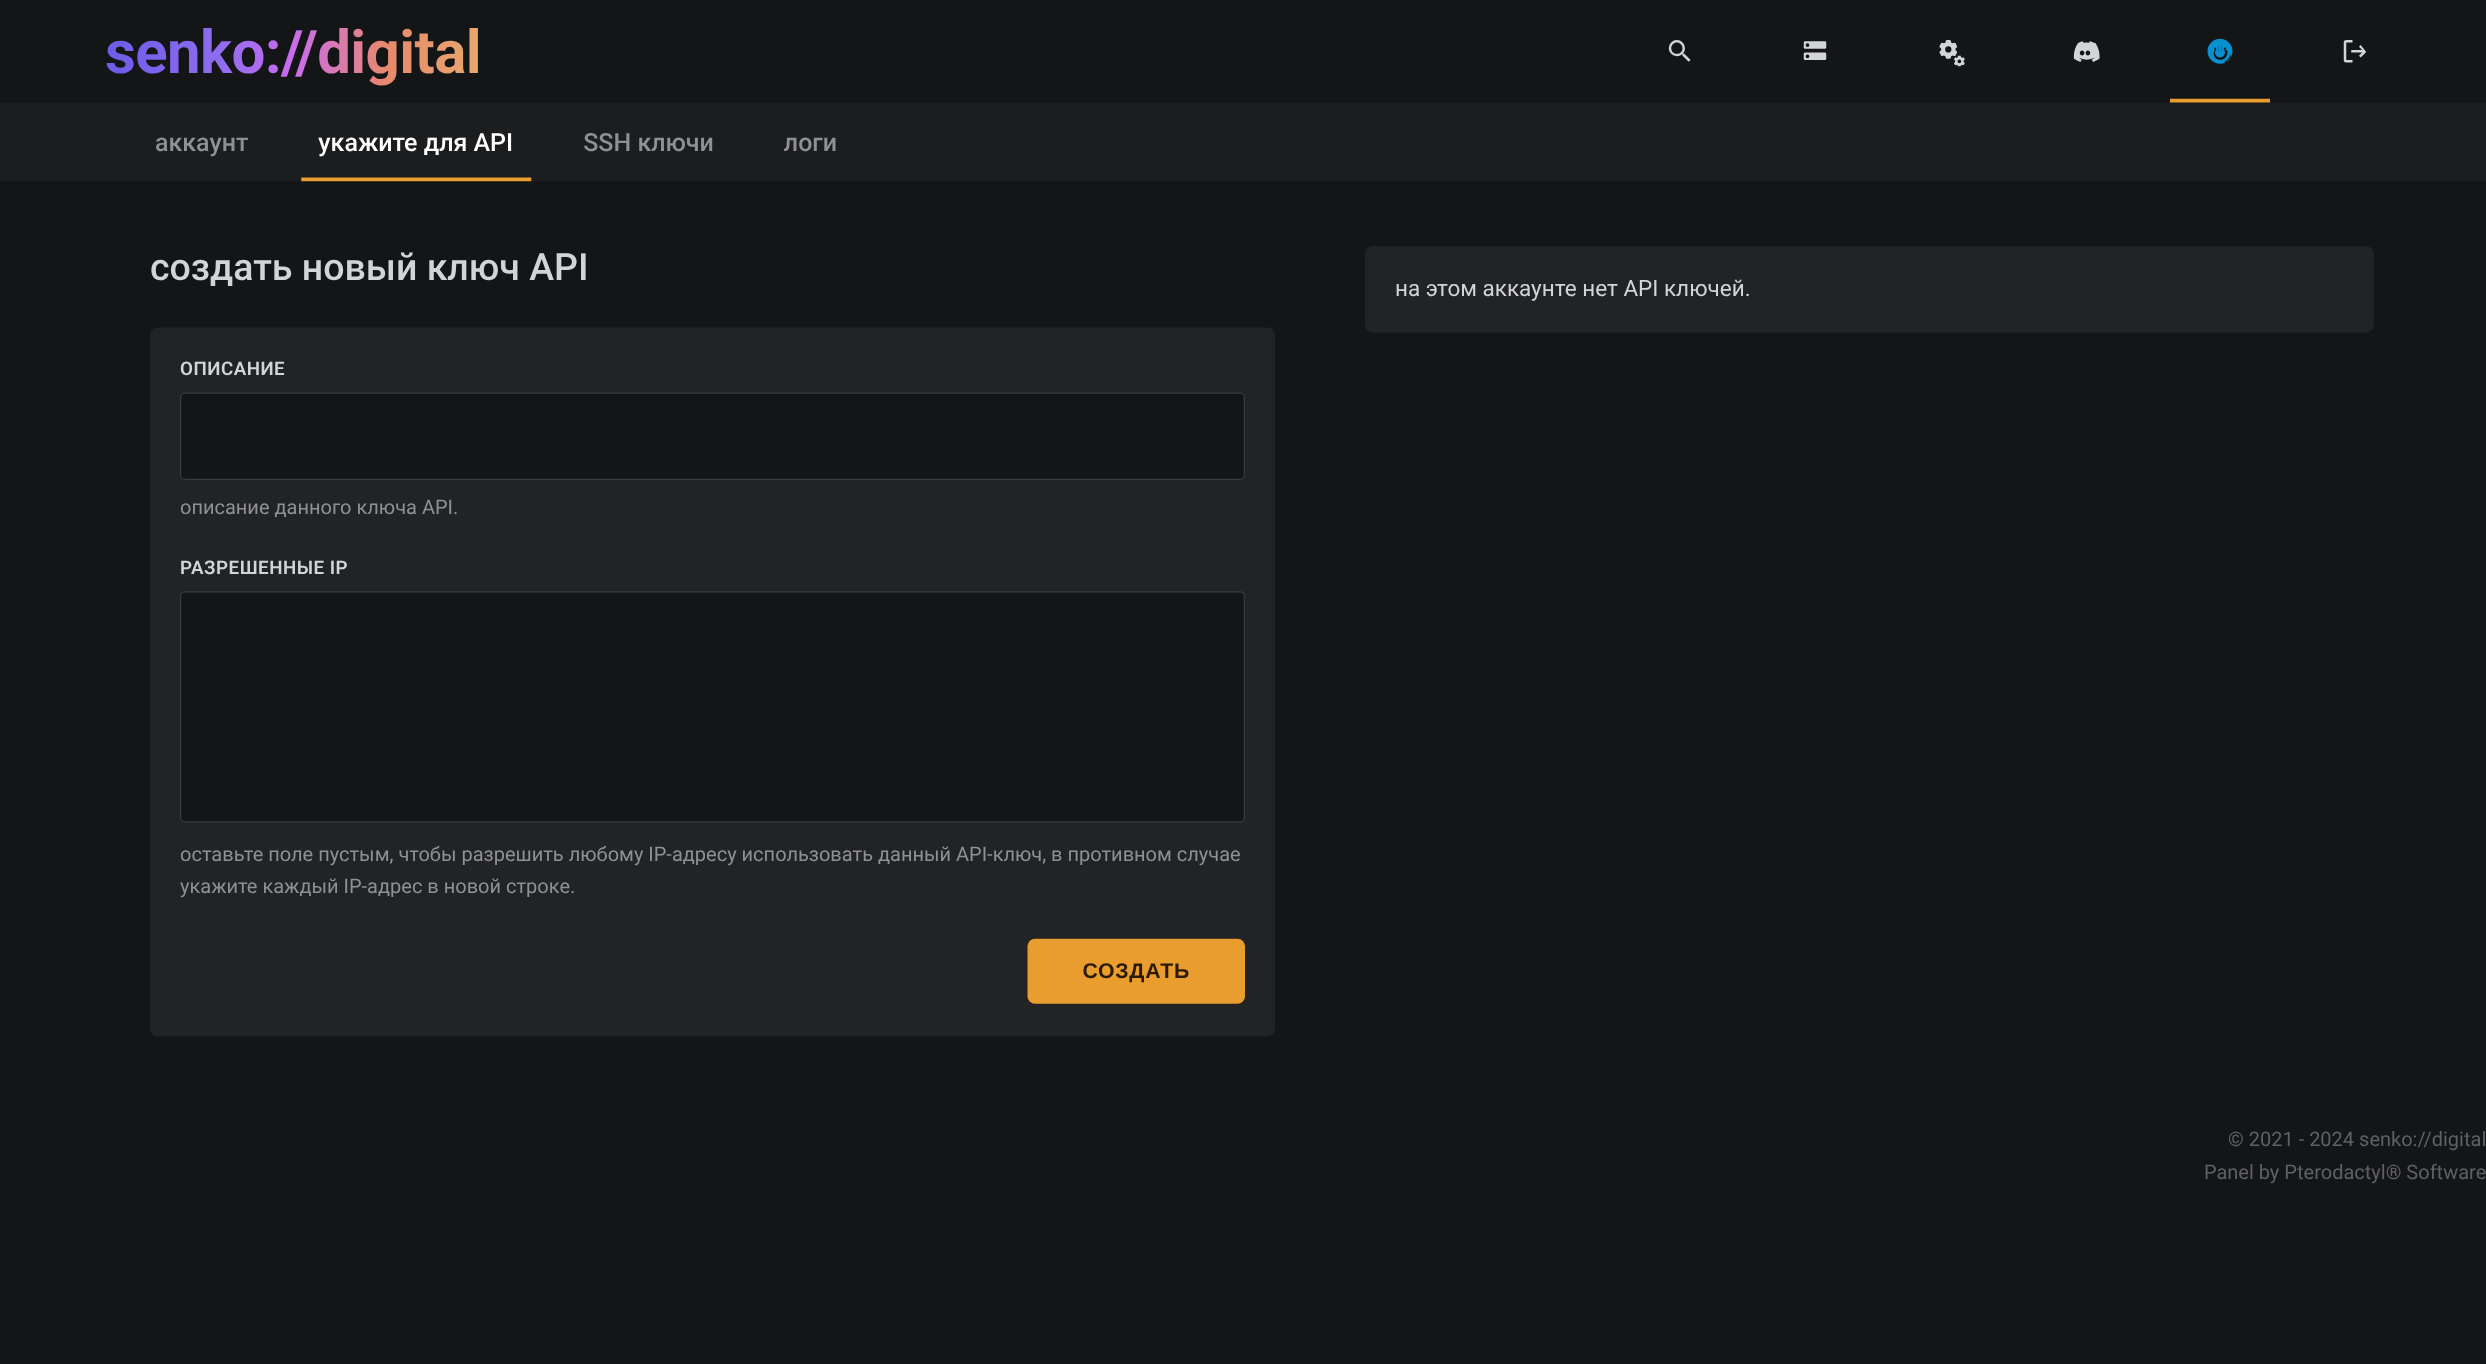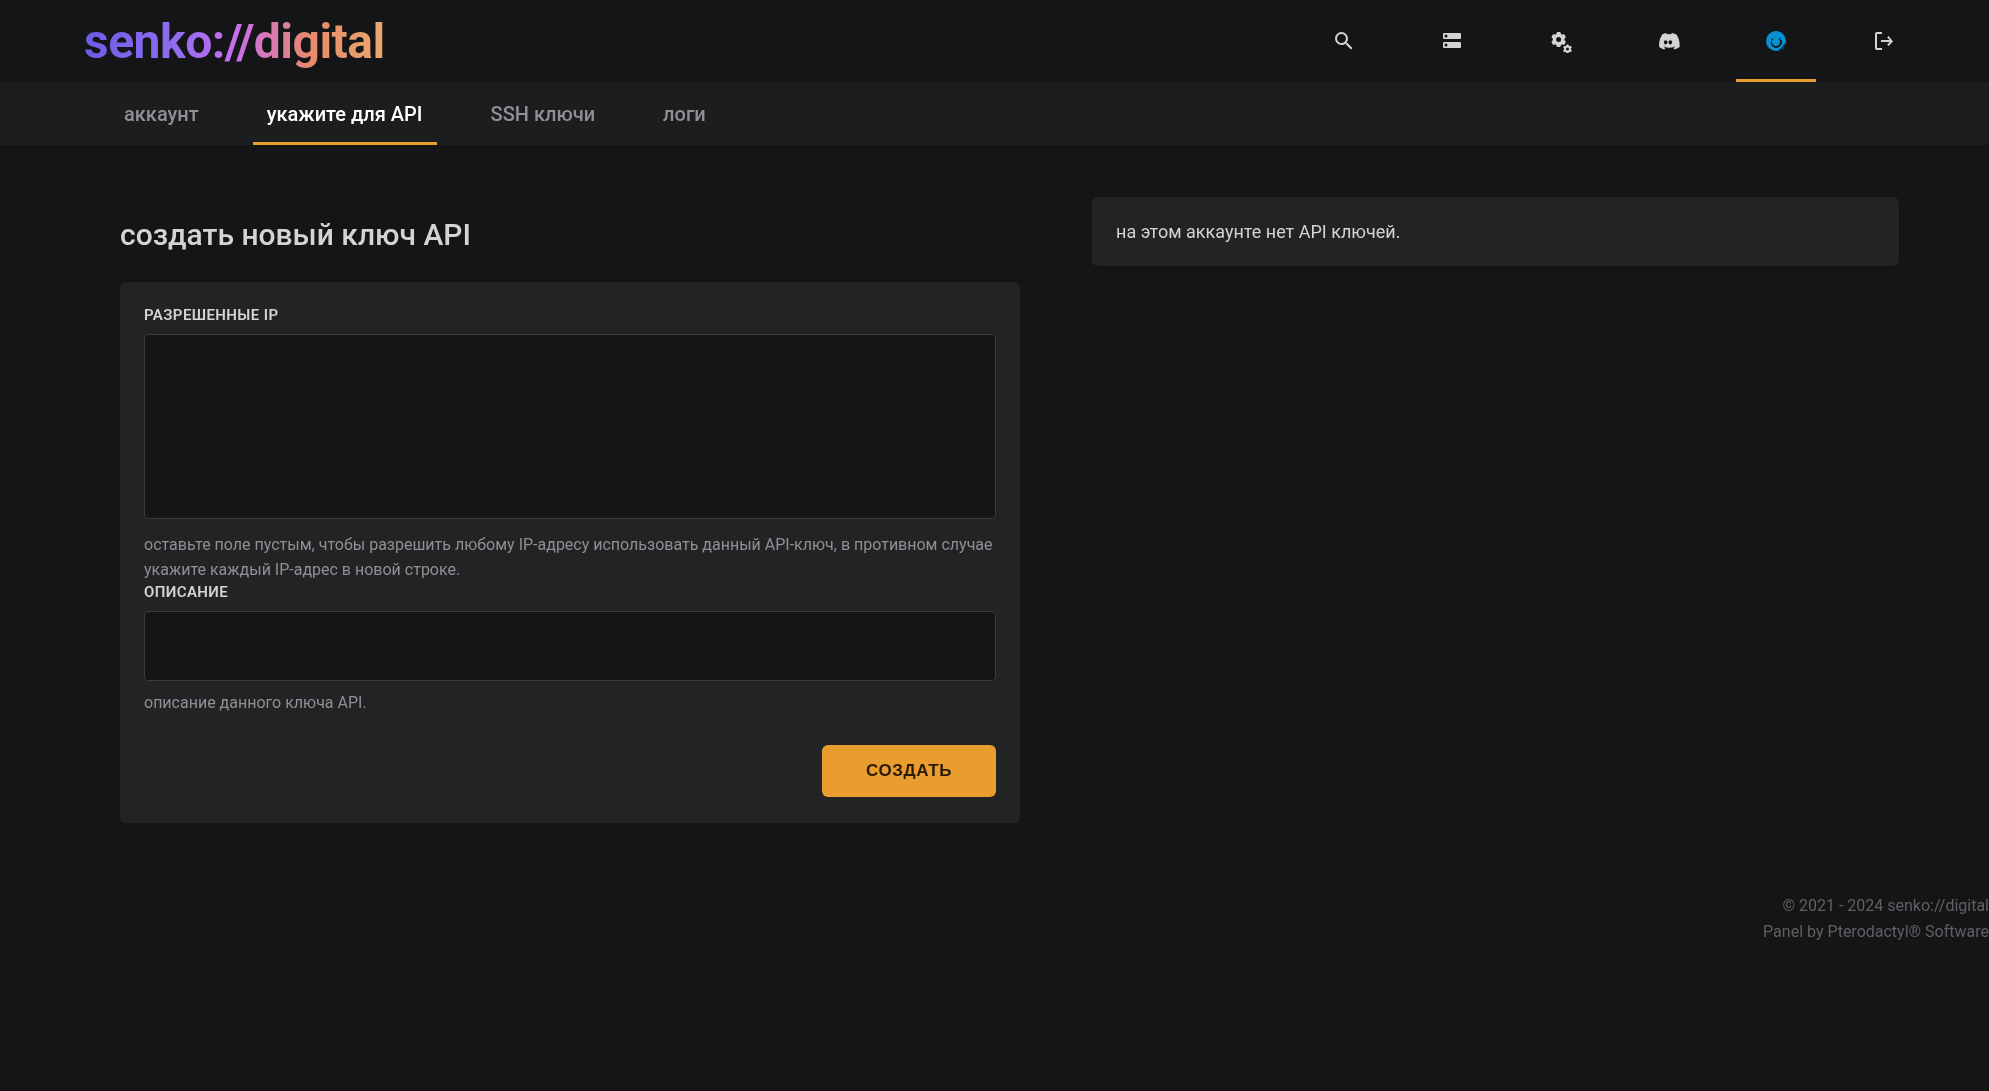--- a/index.html
+++ b/index.html
@@ -72,21 +72,21 @@
     background: var(--accent-orange);
   }
 
   
   .subnav {
     background: var(--bg-subnav);
     height: 63px;
     display: flex;
     align-items: stretch;
     padding: 0 110px;
-    gap: 40px;
+    gap: 28px;
   }
   .subnav-item {
     display: flex;
     align-items: center;
     color: var(--text-secondary);
     font-size: 20px;
     font-weight: 500;
     padding: 0 14px;
     cursor: pointer;
     position: relative;
@@ -104,21 +104,21 @@
     background: var(--accent-orange);
   }
 
   
   .main {
     padding: 52px 90px 30px 120px;
     display: flex;
     gap: 72px;
     align-items: flex-start;
   }
-  .col-left { flex: 0 0 900px; max-width: 900px; margin-top: 20px; }
+  .col-left { flex: 0 0 900px; max-width: 900px; }
   .col-right { flex: 1; }
 
   h2.section-title {
     font-size: 30px;
     font-weight: 500;
     color: var(--text-primary);
     margin-bottom: 30px;
   }
 
   .panel {
@@ -238,30 +238,30 @@
   <div class="subnav-item">аккаунт</div>
   <div class="subnav-item active">укажите для API</div>
   <div class="subnav-item">SSH ключи</div>
   <div class="subnav-item">логи</div>
 </div>
 
 <div class="main">
   <div class="col-left">
     <h2 class="section-title">создать новый ключ API</h2>
     <div class="panel">
+      <div class="form-group">
+        <label class="form-label">ОПИСАНИЕ</label>
+        <input type="text" class="form-input" value="" style="">
+        <div class="form-help">описание данного ключа API.</div>
+      </div>
       <div class="form-group" style="margin-bottom:0;">
         <label class="form-label">РАЗРЕШЕННЫЕ IP</label>
         <textarea class="form-textarea" value="" style=""></textarea>
         <div class="form-help">оставьте поле пустым, чтобы разрешить любому IP-адресу использовать данный API-ключ, в противном случае укажите каждый IP-адрес в новой строке.</div>
       </div>
-      <div class="form-group">
-        <label class="form-label">ОПИСАНИЕ</label>
-        <input type="text" class="form-input" value="" style="">
-        <div class="form-help">описание данного ключа API.</div>
-      </div>
       <div class="form-actions">
         <button class="btn-primary">СОЗДАТЬ</button>
       </div>
     </div>
   </div>
 
   <div class="col-right">
     <div class="panel-empty">на этом аккаунте нет API ключей.</div>
   </div>
 </div>

